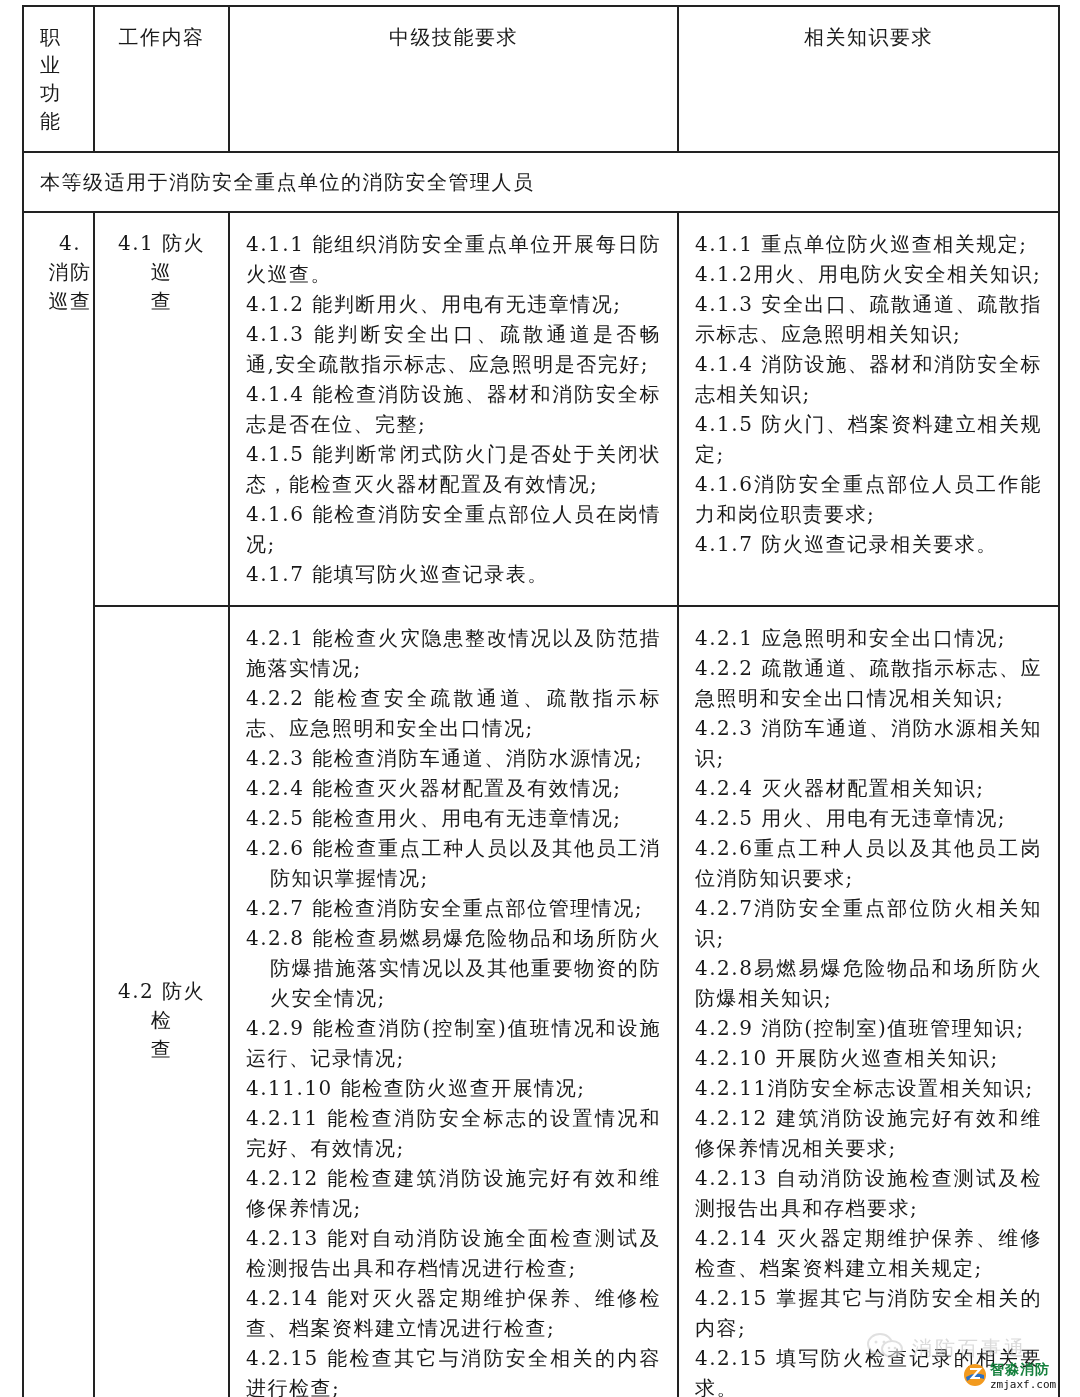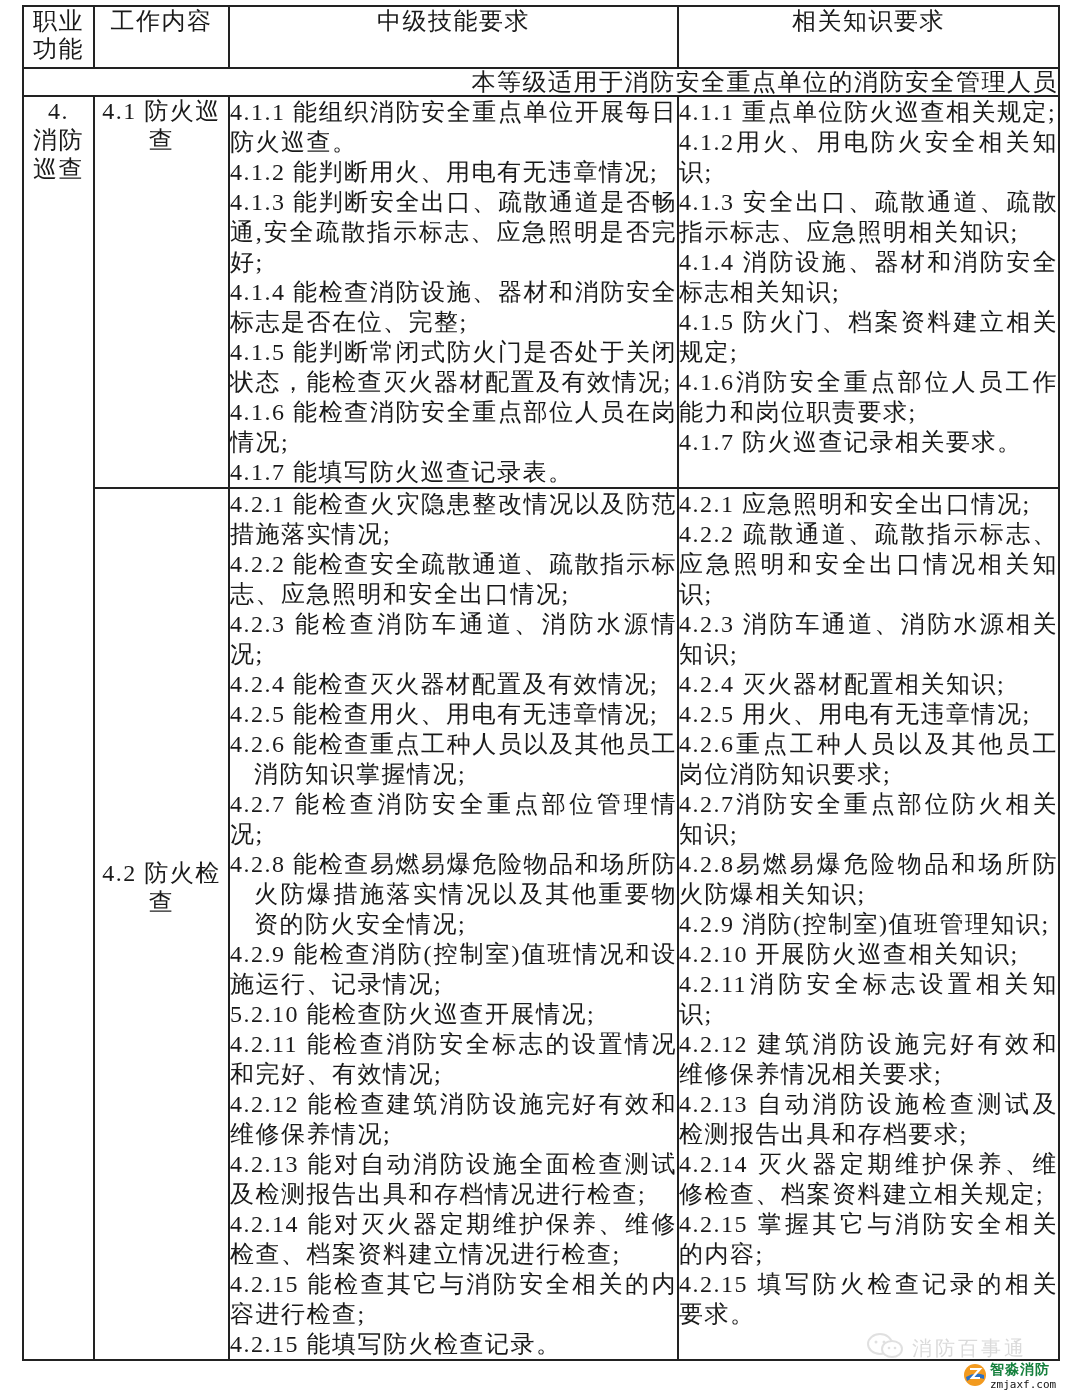--- a/index.html
+++ b/index.html
@@ -24,43 +24,42 @@
     table.skills {
       position: absolute;
       left: 22px;
       top: 5px;
       width: 1036px;
       border-collapse: collapse;
       table-layout: fixed;
     }
     table.skills td, table.skills th {
       border: 2px solid #222;
-      padding: 0;
+      padding: 16px;
       font-weight: normal;
-      font-size: 24px;
+      font-size: 20px;
       letter-spacing: 1.5px;
       vertical-align: top;
-      font-family: Liberation Serif, serif;
     }
     col.c1 { width: 71px; }
     col.c2 { width: 135px; }
     col.c3 { width: 449px; }
     col.c4 { width: 381px; }
 
     th.hdr {
       height: 60px;
       vertical-align: middle;
       text-align: center;
       line-height: 28px;
     }
     .hdr-role { display: inline-block; text-align: left; line-height: 28px; }
 
     td.subtitle {
       height: 26px;
-      text-align: right;
+      text-align: left;
       vertical-align: middle;
       line-height: 26px;
     }
 
     td.func-cell {
       vertical-align: middle;
       text-align: center;
       line-height: 29px;
     }
     .func-cell .func-inner {
@@ -222,21 +221,21 @@
         <td class="list-cell">
           <span class="item">4.2.1 能检查火灾隐患整改情况以及防范措施落实情况;</span>
           <span class="item">4.2.2 能检查安全疏散通道、疏散指示标志、应急照明和安全出口情况;</span>
           <span class="item">4.2.3 能检查消防车通道、消防水源情况;</span>
           <span class="item">4.2.4 能检查灭火器材配置及有效情况;</span>
           <span class="item">4.2.5 能检查用火、用电有无违章情况;</span>
           <span class="item hang">4.2.6 能检查重点工种人员以及其他员工消防知识掌握情况;</span>
           <span class="item">4.2.7 能检查消防安全重点部位管理情况;</span>
           <span class="item hang">4.2.8 能检查易燃易爆危险物品和场所防火防爆措施落实情况以及其他重要物资的防火安全情况;</span>
           <span class="item">4.2.9 能检查消防(控制室)值班情况和设施运行、记录情况;</span>
-          <span class="item">5.2.10 能检查防火巡查开展情况;</span>
+          <span class="item">4.11.10 能检查防火巡查开展情况;</span>
           <span class="item">4.2.11 能检查消防安全标志的设置情况和完好、有效情况;</span>
           <span class="item">4.2.12 能检查建筑消防设施完好有效和维修保养情况;</span>
           <span class="item">4.2.13 能对自动消防设施全面检查测试及检测报告出具和存档情况进行检查;</span>
           <span class="item">4.2.14 能对灭火器定期维护保养、维修检查、档案资料建立情况进行检查;</span>
           <span class="item">4.2.15 能检查其它与消防安全相关的内容进行检查;</span>
           <span class="item">4.2.15 能填写防火检查记录。</span>
         </td>
         <td class="list-cell">
           <span class="item">4.2.1 应急照明和安全出口情况;</span>
           <span class="item">4.2.2 疏散通道、疏散指示标志、应急照明和安全出口情况相关知识;</span>

